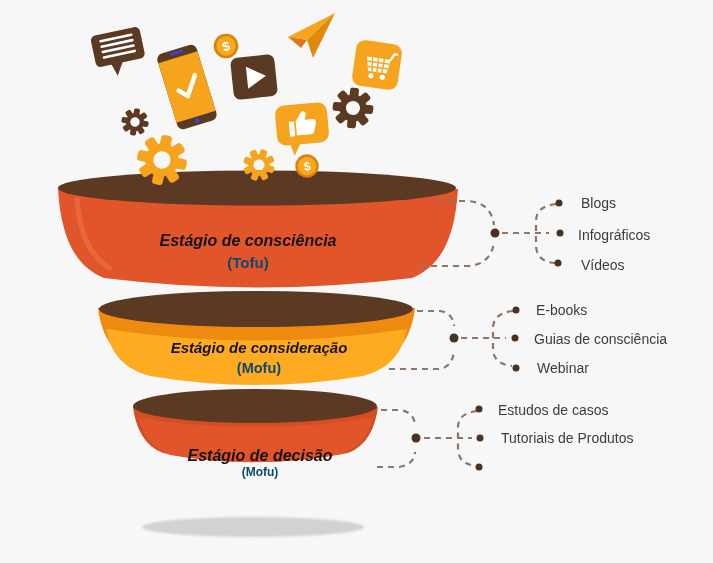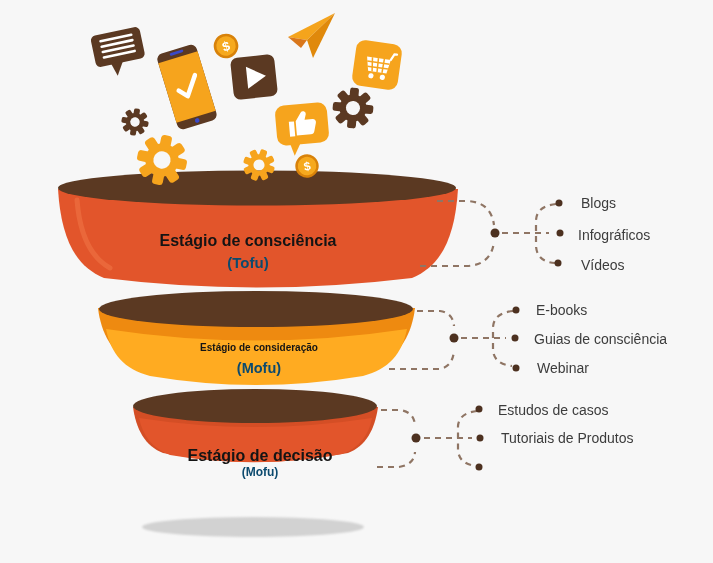--- a/index.html
+++ b/index.html
@@ -11,27 +11,27 @@
     font-family:"Liberation Sans", sans-serif;
   }
   .canvas svg{position:absolute;left:0;top:0;}
   .stage{
     position:absolute;
     width:340px;
     text-align:center;
     font-weight:bold;
     z-index:5;
   }
-  .stage .t{display:block;color:#141414;}
+  .stage .t{display:block;color:#141414;font-style:italic;}
   .stage .s{display:block;color:#0c4a6e;}
   .stage1{left:78px;top:230px;line-height:22px;}
   .stage1 .t{font-size:16px;}
   .stage1 .s{font-size:15px;}
   .stage2{left:89px;top:337px;line-height:21px;}
-  .stage2 .t{font-size:10px;}
+  .stage2 .t{font-size:15px;}
   .stage2 .s{font-size:14.5px;}
   .stage3{left:90px;top:420px;line-height:16px;}
   .stage3 .t{font-size:16px;margin-top:28px;}
   .stage3 .s{font-size:12px;}
   .item{
     position:absolute;
     font-size:14px;
     line-height:18px;
     color:#3C3C3C;
     white-space:nowrap;

